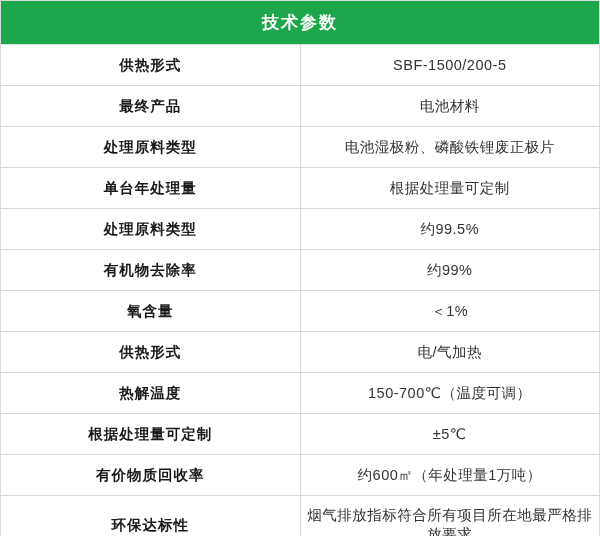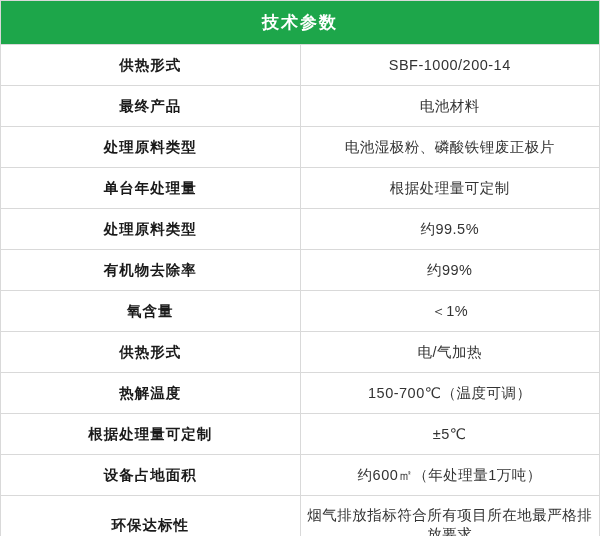--- a/index.html
+++ b/index.html
@@ -56,21 +56,21 @@
 </head>
 <body>
 
 <table class="spec-table">
   <tbody>
     <tr>
       <td class="title-cell" colspan="2">技术参数</td>
     </tr>
     <tr class="row">
       <td class="label-cell">供热形式</td>
-      <td class="value-cell">SBF-1000/200-14</td>
+      <td class="value-cell">SBF-1500/200-5</td>
     </tr>
     <tr class="row">
       <td class="label-cell">最终产品</td>
       <td class="value-cell">电池材料</td>
     </tr>
     <tr class="row">
       <td class="label-cell">处理原料类型</td>
       <td class="value-cell">电池湿极粉、磷酸铁锂废正极片</td>
     </tr>
     <tr class="row">
@@ -95,21 +95,21 @@
     </tr>
     <tr class="row">
       <td class="label-cell">热解温度</td>
       <td class="value-cell">150-700℃（温度可调）</td>
     </tr>
     <tr class="row">
       <td class="label-cell">根据处理量可定制</td>
       <td class="value-cell">±5℃</td>
     </tr>
     <tr class="row">
-      <td class="label-cell">设备占地面积</td>
+      <td class="label-cell">有价物质回收率</td>
       <td class="value-cell">约600㎡（年处理量1万吨）</td>
     </tr>
     <tr class="row">
       <td class="label-cell">环保达标性</td>
       <td class="value-cell">烟气排放指标符合所有项目所在地最严格排放要求</td>
     </tr>
 
   </tbody>
 </table>
 

